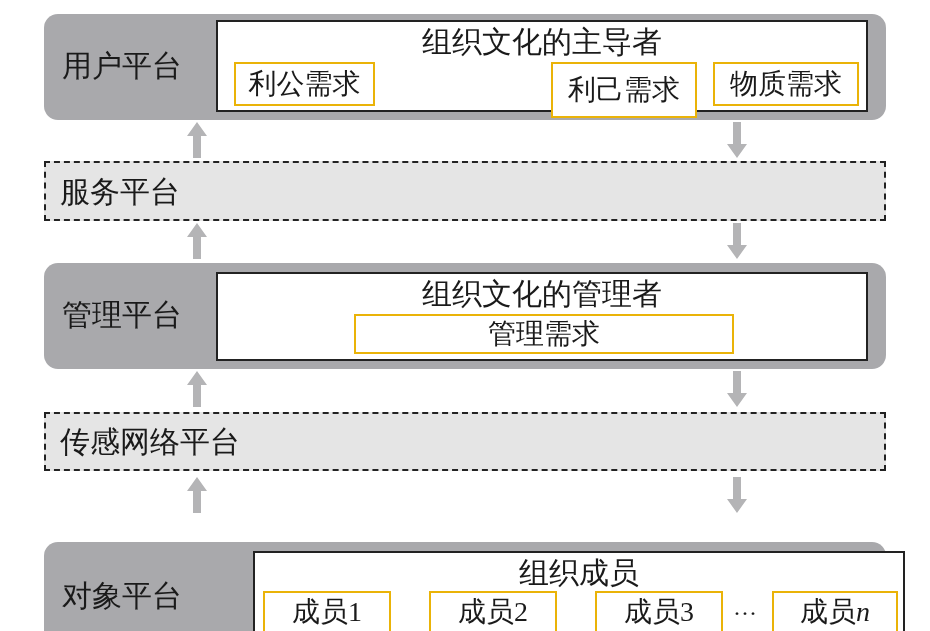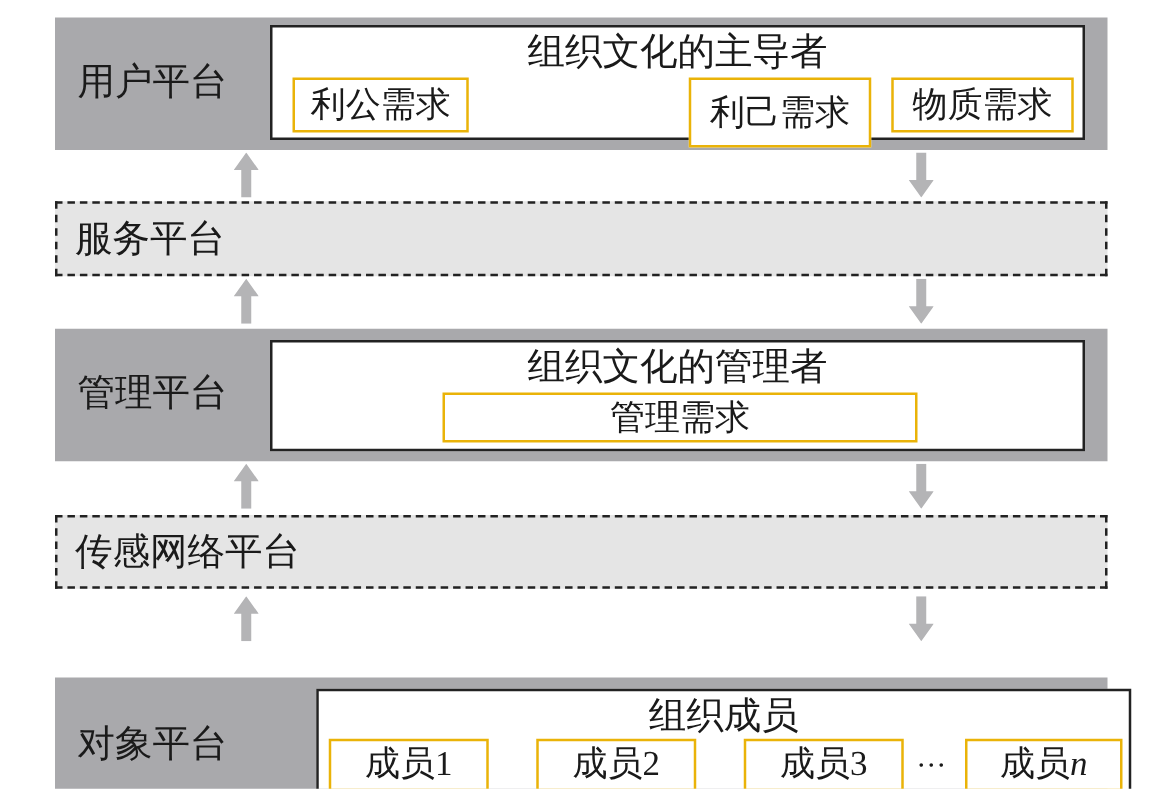--- a/index.html
+++ b/index.html
@@ -1,18 +1,18 @@
 <!DOCTYPE html>
 <html><head>
 <meta charset="utf-8">
 <style>
   html, body { margin: 0; padding: 0; background: #ffffff; }
   body { width: 930px; height: 631px; position: relative; overflow: hidden;
          font-family: "DejaVu Serif", "Liberation Serif", serif; color: #1a1a1a; }
-  .band { position: absolute; left: 44px; width: 842px; background: #a9a9ac; }
+  .band { position: absolute; left: 44px; width: 842px; background: #a9a9ac; border-radius: 14px; }
   .band-label { position: absolute; left: 18px; font-size: 30px; line-height: 1; letter-spacing: 0px; }
   .white-box { position: absolute; background: #fff; border: 2px solid #222; box-sizing: border-box; }
   .box-title { position: absolute; left: 0; right: 0; text-align: center; font-size: 30px; line-height: 1; }
   .item { position: absolute; background: #fff; border: 2px solid #eab308; box-sizing: border-box;
           font-size: 28px; line-height: 1; display: flex; align-items: center; justify-content: center; }
   .dashed { position: absolute; left: 44px; width: 842px; box-sizing: border-box;
             border: 2px dashed #222; background: #e5e5e5; }
   .dashed-label { position: absolute; left: 14px; font-size: 30px; line-height: 1; }
   .arrow { position: absolute; width: 20px; }
   .arrow svg { display: block; }

